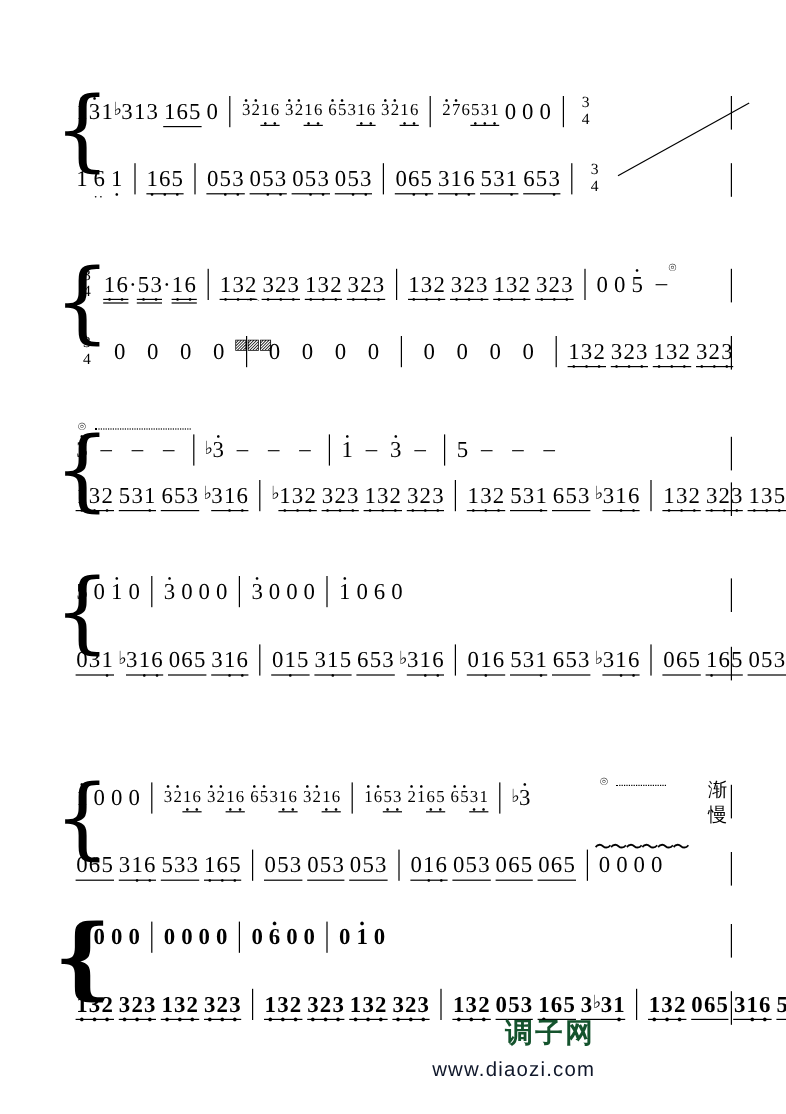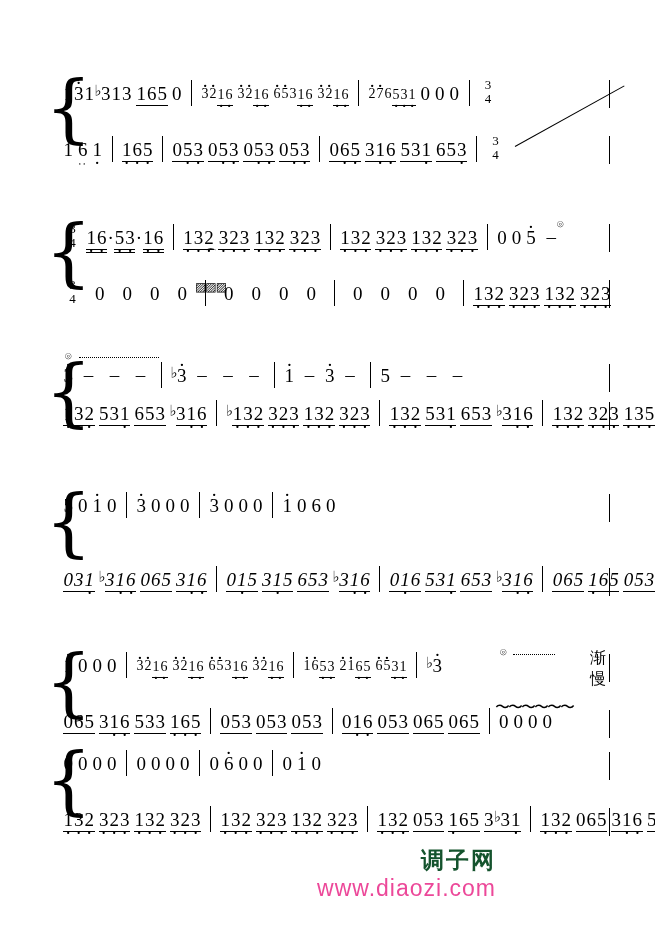--- a/index.html
+++ b/index.html
@@ -193,23 +193,23 @@
     font-size: 23px;
     font-family: "Liberation Sans", sans-serif;
     color: #14532d;
     letter-spacing: 2px;
     font-weight: bold;
   }
   .wm-sub {
     position: absolute;
     right: 26px;
     bottom: 26px;
-    font-size: 23px;
+    font-size: 17px;
     font-family: "Liberation Sans", sans-serif;
-    color: #ec4899;
+    color: #0f172a;
     letter-spacing: 1px;
   }
 </style>
 </head>
 <body>
 
 <div class="page">
 
   <div class="system" style="top:78px;">
     <div class="sys-brace">{</div>
@@ -371,21 +371,21 @@
       <span class="meas w2"><span class="beam"><span class="n dot-dn">3</span><span class="n dot-dn">2</span><span class="n dot-dn">3</span></span></span>
       <span class="meas w2"><span class="beam"><span class="n dot-dn">1</span><span class="n dot-dn">3</span><span class="n dot-dn">5</span></span></span>
       
       <span class="endline"></span>
     </div>
 
     <div class="mark" style="left:20px; top:-12px;">⌾</div>
     <div class="dotline" style="left:34px; top:-5px; width:80px;"></div>
   </div>
 
-  <div class="system" style="top:492px;">
+  <div class="system" style="top:480px;">
     <div class="sys-brace">{</div>
 
     <div class="staff">
       <span class="meas"><span class="n">5</span></span>
       <span class="meas w3"><span class="n">0</span></span>
       <span class="meas w3"><span class="n dot-up">1</span></span>
       <span class="meas w3"><span class="n">0</span></span>
       <span class="barline"></span>
       <span class="meas"><span class="n dot-up">3</span></span>
       <span class="meas w3"><span class="n">0</span></span>
@@ -397,21 +397,21 @@
       <span class="meas w3"><span class="n">0</span></span>
       <span class="meas w3"><span class="n">0</span></span>
       <span class="barline"></span>
       <span class="meas"><span class="n dot-up">1</span></span>
       <span class="meas w3"><span class="n">0</span></span>
       <span class="meas w3"><span class="n">6</span></span>
       <span class="meas w3"><span class="n">0</span></span>
       <span class="endline"></span>
     </div>
 
-    <div class="staff" style="margin-top:36px;font-style:italic;">
+    <div class="staff" style="margin-top:19px;">
       <span class="meas"><span class="beam"><span class="n">0</span><span class="n">3</span><span class="n dot-dn">1</span></span></span>
       <span class="meas"><span class="flat">♭</span><span class="beam"><span class="n">3</span><span class="n dot-dn">1</span><span class="n dot-dn">6</span></span></span>
       <span class="meas w2"><span class="beam"><span class="n">0</span><span class="n">6</span><span class="n">5</span></span></span>
       <span class="meas w2"><span class="beam"><span class="n">3</span><span class="n dot-dn">1</span><span class="n dot-dn">6</span></span></span>
       <span class="barline"></span>
       <span class="meas"><span class="beam"><span class="n">0</span><span class="n dot-dn">1</span><span class="n">5</span></span></span>
       <span class="meas w2"><span class="beam"><span class="n">3</span><span class="n dot-dn">1</span><span class="n">5</span></span></span>
       <span class="meas w2"><span class="beam"><span class="n">6</span><span class="n">5</span><span class="n">3</span></span></span>
       <span class="meas"><span class="flat">♭</span><span class="beam"><span class="n">3</span><span class="n dot-dn">1</span><span class="n dot-dn">6</span></span></span>
       <span class="barline"></span>
@@ -485,21 +485,21 @@
       <span class="meas w3"><span class="n">0</span></span>
       <span class="endline"></span>
     </div>
 
     <div class="cn" style="left:545px; top:-4px;">渐慢</div>
     <div class="mark" style="left:455px; top:-6px;">⌾</div>
     <div class="dotline" style="left:468px; top:2px; width:42px;"></div>
     <div class="wavy" style="left:450px; top:48px;">〜〜〜〜〜〜</div>
   </div>
 
-  <div class="system" style="top:750px;">
+  <div class="system" style="top:768px;font-weight:bold;">
     <div class="sys-brace">{</div>
 
     <div class="staff">
       <span class="meas"><span class="n">0</span></span>
       <span class="meas w3"><span class="n">0</span></span>
       <span class="meas w3"><span class="n">0</span></span>
       <span class="meas w3"><span class="n">0</span></span>
       <span class="barline"></span>
       <span class="meas"><span class="n">0</span></span>
       <span class="meas w3"><span class="n">0</span></span>

